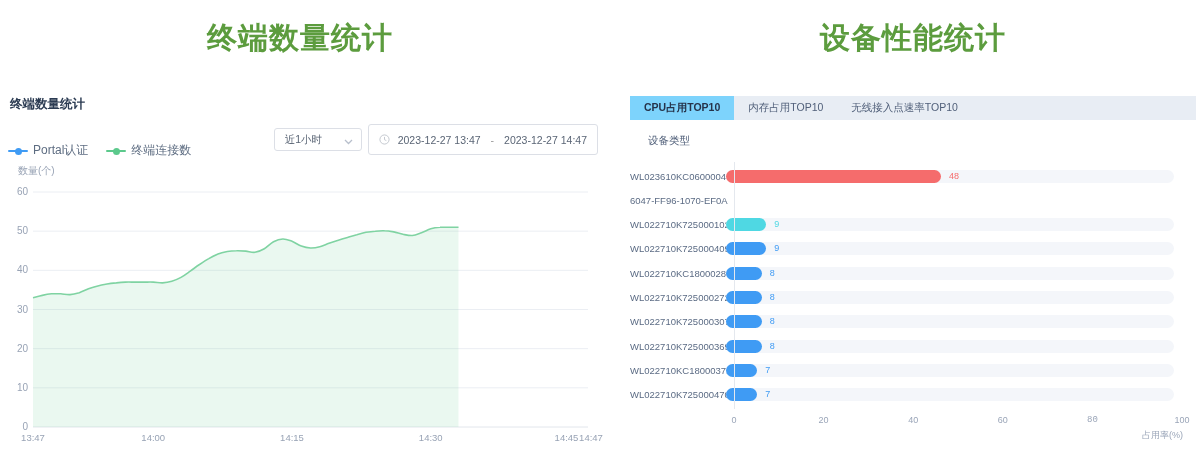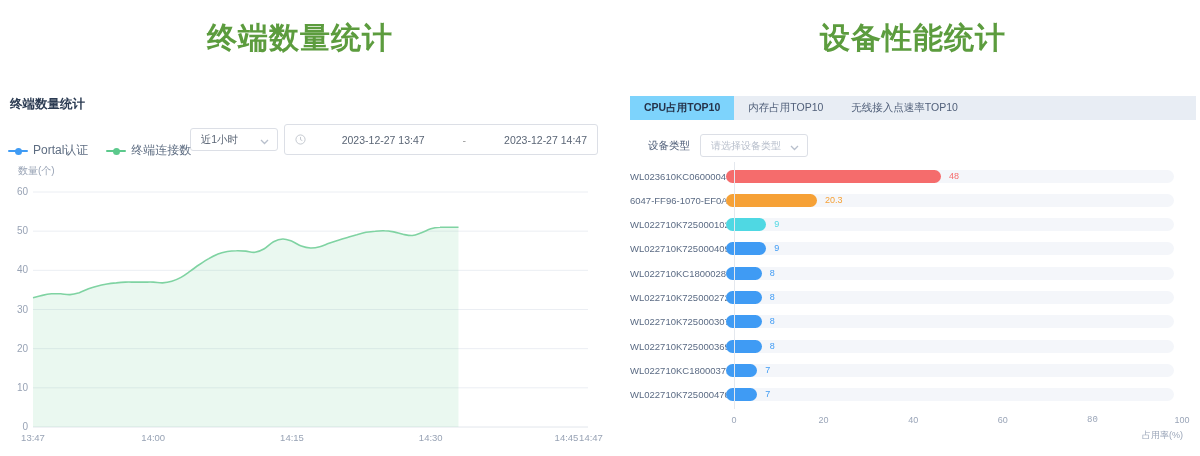--- a/index.html
+++ b/index.html
@@ -15,21 +15,21 @@
   
   #left-panel { position:absolute; left:0; top:88px; width:610px; height:368px; }
   .panel-header { position:absolute; left:10px; top:8px; font-size:12.5px; font-weight:bold; color:#2b3b52; }
 
   .controls { position:absolute; right:12px; top:36px; display:flex; align-items:center; }
   .select-box { display:flex; align-items:center; justify-content:space-between;
     width:88px; height:23px; border:1px solid #dcdfe6; border-radius:3px;
     padding:0 8px 0 10px; margin-right:6px; background:#fff; cursor:pointer; }
   .select-box .val { font-size:10.5px; color:#5a6575; }
   .date-box { display:flex; align-items:center; height:31px; border:1px solid #dcdfe6;
-    border-radius:3px; padding:0 10px; background:#fff; cursor:pointer;gap:28px; }
+    border-radius:3px; padding:0 10px; background:#fff; cursor:pointer; }
   .date-box .dtxt { font-size:10.5px; color:#5a6575; }
   .date-box .sep { font-size:10.5px; color:#999; margin:0 10px; }
   .clock-svg { margin-right:8px; }
   .chev { display:inline-block; }
 
   .legend { position:absolute; left:8px; top:54px; display:flex; align-items:center; gap:18px; }
   .legend-item { display:flex; align-items:center; cursor:pointer; }
   .legend-mark { position:relative; width:20px; height:8px; margin-right:5px; }
   .legend-mark .bar { position:absolute; left:0; top:3px; width:20px; height:2px; border-radius:1px; }
   .legend-mark .dot { position:absolute; left:7px; top:1px; width:7px; height:7px; border-radius:50%; }
@@ -143,44 +143,32 @@
 
   <div id="right-panel">
     <div class="tabbar">
       <div class="tab active">CPU占用TOP10</div>
       <div class="tab">内存占用TOP10</div>
       <div class="tab">无线接入点速率TOP10</div>
     </div>
 
     <div class="devtype-row">
       <span class="devtype-label">设备类型</span>
-      <div class="devtype-select">
-        <span class="ph">请选择设备类型</span>
-        <span>
-          <svg width="9" height="6" viewBox="0 0 9 6">
-              <polyline points="1,1 4.5,4.5 8,1" fill="none" stroke="#b8bfcc" stroke-width="1.3"></polyline>
-            </svg>
-        </span>
-      </div>
     </div>
 
     <div id="bar-chart">
         <div class="bar-row" style="top: 4px;">
           <div class="bar-cat">WL023610KC06000043</div>
           <div class="bar-track">
             <div class="bar-fill" style="width: 215.04px; background: rgb(245, 108, 108);"></div>
             <div class="bar-val" style="left: 223.04px; color: rgb(245, 108, 108);">48</div>
           </div>
         </div>
         <div class="bar-row" style="top: 28.3px;">
           <div class="bar-cat">6047-FF96-1070-EF0A</div>
-          <div class="bar-track">
-            <div class="bar-fill" style="width: 90.944px; background: rgb(246, 161, 54);"></div>
-            <div class="bar-val" style="left: 98.944px; color: rgb(246, 161, 54);">20.3</div>
-          </div>
         </div>
         <div class="bar-row" style="top: 52.6px;">
           <div class="bar-cat">WL022710K725000102</div>
           <div class="bar-track">
             <div class="bar-fill" style="width: 40.32px; background: rgb(79, 216, 227);"></div>
             <div class="bar-val" style="left: 48.32px; color: rgb(79, 216, 227);">9</div>
           </div>
         </div>
         <div class="bar-row" style="top: 76.9px;">
           <div class="bar-cat">WL022710K725000409</div>

